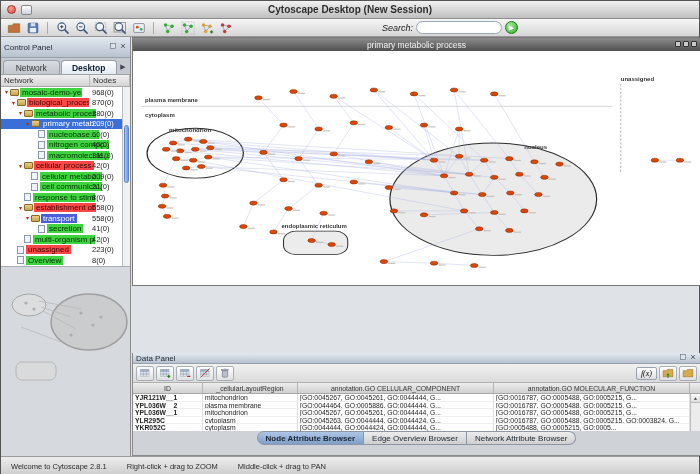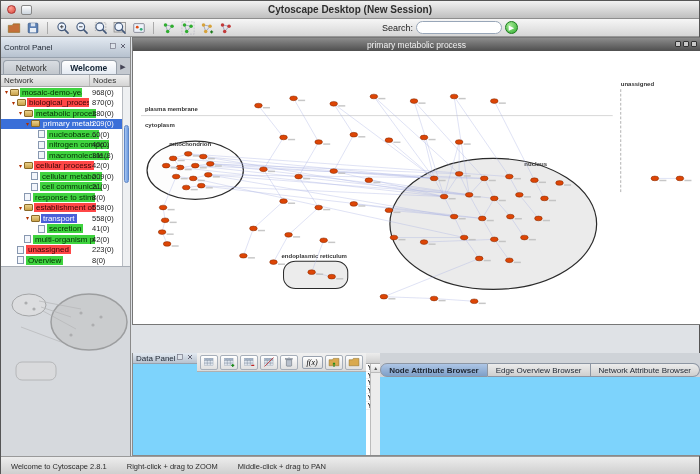--- a/index.html
+++ b/index.html
@@ -19,21 +19,21 @@
     border-radius:2px; background:linear-gradient(#fff,#ccd4dd); z-index:2; }
 
   
   .toolbar { position:absolute; top:18px; left:0; right:0; height:18px;
     background:linear-gradient(#f6f6f6,#d6d6d6); border-bottom:1px solid #979797;
     display:flex; align-items:center; padding:0 4px; }
   .tb-icons { display:flex; align-items:center; gap:2px; }
   .tb-icon { width:17px; height:16px; display:flex; align-items:center; justify-content:center; }
   .tb-sep { width:1px; height:12px; background:#aaa; margin:0 4px; }
   .search-group { display:flex; align-items:center; gap:3px; margin-left:148px; }
-  .search-label { font-size:9px; color:#222; }
+  .search-label { font-size:9px; color:#222;font-style:italic; }
   .search-field { width:86px; height:13px; background:#fff; border:1px solid #98a6b8;
     border-radius:7px; font-size:9px; padding:0 6px; outline:none; }
   .search-go { width:13px; height:13px; border-radius:50%;
     background:radial-gradient(circle at 35% 30%, #a6eb96,#2fae2f); border:1px solid #1c7a1c;
     display:flex; align-items:center; justify-content:center; color:#fff; font-size:7px; }
 
   
   .control-panel { position:absolute; left:0; top:36px; width:130px; height:419px;
     background:#e0e4e9; border-right:1px solid #8a8a8a; display:flex; flex-direction:column; }
   .cp-header, .dp-header { height:21px; background:linear-gradient(#e2e9f1,#b7c2cf);
@@ -88,32 +88,32 @@
   .tree-row.selected .count { color:#fff; }
   .vscroll { position:absolute; right:0; top:0; bottom:0; width:8px; background:#eef0f2;
     border-left:1px solid #b8bcc2; }
   .vscroll .thumb { position:absolute; left:1px; right:1px; top:38px; height:58px;
     border-radius:3px; background:linear-gradient(90deg,#a9c6ef,#6d9be0); border:1px solid #5d86c8; }
 
   .birdseye { flex:1; background:#d6d9dd; border-top:1px solid #a8aeb6; position:relative; overflow:hidden; }
   .birdseye svg { opacity:.55; }
 
   
-  .main-view { position:absolute; left:131px; top:36px; width:569px; height:288px;
+  .main-view { position:absolute; left:131px; top:36px; width:569px; height:249px;
     border:1px solid #777; background:#fff; display:flex; flex-direction:column; }
   .mv-title { height:13px; background:linear-gradient(#8c8c8c,#4f4f4f); color:#f2f2f2;
     font-size:8.5px; display:flex; align-items:center; justify-content:center; position:relative; flex:none; }
   .mv-buttons { position:absolute; right:3px; top:3px; display:flex; gap:2px; }
   .mv-btn { width:6px; height:6px; background:#c9c9c9; border:1px solid #333; border-radius:1px; }
   .mv-canvas { flex:1; position:relative; background:#fff; }
   .mv-canvas svg { position:absolute; inset:0; width:100%; height:100%; }
 
   
   .data-panel { position:absolute; left:131px; top:352px; width:569px; height:103px;
-    background:#7dd3fc; border:1px solid #8a8a8a; border-top:none; display:flex; flex-direction:row; }
+    background:#ef4444; border:1px solid #8a8a8a; border-top:none; display:flex; flex-direction:column; }
   .dp-header { height:11px; flex:none; }
   .dp-toolbar { height:19px; flex:none; background:linear-gradient(#f1f1f1,#dbdbdb);
     border-bottom:1px solid #b0b0b0; display:flex; align-items:center; padding:0 3px; gap:2px; }
   .dp-tb-btn { width:18px; height:15px; border:1px solid #a7afba; border-radius:2px;
     background:linear-gradient(#ffffff,#e0e0e0); display:flex; align-items:center; justify-content:center; }
   .dp-spacer { flex:1; }
   .fx-btn { height:13px; padding:0 4px; font-size:8px; font-style:italic;
     border:1px solid #99a2af; border-radius:2px; background:linear-gradient(#fff,#ddd);
     font-family:"Liberation Serif", serif; }
   .dp-table { flex:1; background:#fff; position:relative; overflow:hidden; }
@@ -122,21 +122,21 @@
   .dt-hcell { border-right:1px solid #b5b5b5; display:flex; align-items:center;
     justify-content:center; overflow:hidden; white-space:nowrap; flex:none; }
   .dt-row { display:flex; height:7.6px; font-size:6.8px; color:#222; padding-right:10px; }
   .dt-cell { padding-left:2px; white-space:nowrap; overflow:hidden; border-right:1px solid #e0e0e0;
     border-bottom:1px solid #efefef; line-height:7.4px; flex:none; }
   .dt-cell.id { font-weight:bold; }
   .dt-scroll { position:absolute; right:0; top:11px; bottom:0; width:10px; background:#ececec;
     border-left:1px solid #bbb; }
   .dt-up { height:9px; border-bottom:1px solid #bbb; background:linear-gradient(#fafafa,#ddd);
     font-size:5px; text-align:center; line-height:9px; color:#555; }
-  .dp-tabs { height:24px; flex:none; display:flex; align-items:flex-end; justify-content:center;
+  .dp-tabs { height:24px; flex:none; display:flex; align-items:flex-start; justify-content:center;
     background:#cfd3d8; }
   .dp-tab { font-size:8px; padding:1.5px 8px; border:1px solid #8d96a3; border-left:none;
     background:linear-gradient(#ececec,#cfcfcf); color:#1d2531; white-space:nowrap; }
   .dp-tab:first-child { border-left:1px solid #8d96a3; border-radius:7px 0 0 7px; }
   .dp-tab:last-child { border-radius:0 7px 7px 0; }
   .dp-tab.selected { background:linear-gradient(#aec6e6,#7e9fc8); font-weight:bold; }
 
   
   .statusbar { position:absolute; left:0; top:455px; right:0; height:19px;
     background:linear-gradient(#ededed,#cdcdcd); border-top:1px solid #9a9a9a;
@@ -265,21 +265,21 @@
               <rect x="3" y="3" width="10" height="10" fill="#dde3ea" stroke="#667" stroke-width="1.2"></rect>
             </svg></span>
           <span><svg viewBox="0 0 16 16" style="width: 8px; height: 8px;">
               <line x1="4" y1="4" x2="12" y2="12" stroke="#556" stroke-width="1.8"></line>
               <line x1="12" y1="4" x2="4" y2="12" stroke="#556" stroke-width="1.8"></line>
             </svg></span>
         </span>
     </div>
     <div class="cp-tabs">
         <div class="cp-tab">Network</div>
-        <div class="cp-tab selected">Welcome</div>
+        <div class="cp-tab selected">Desktop</div>
         <div class="cp-tab-more">▶</div>
       </div>
     <div class="tree-header">
       <div class="th-cell" style="width:89px">Network</div>
       <div class="th-cell" style="flex:1">Nodes</div>
     </div>
     <div class="tree-wrap">
       <div class="tree">
           <div class="tree-row" style="padding-left: 2px;">
             <span class="expander">▾</span>

